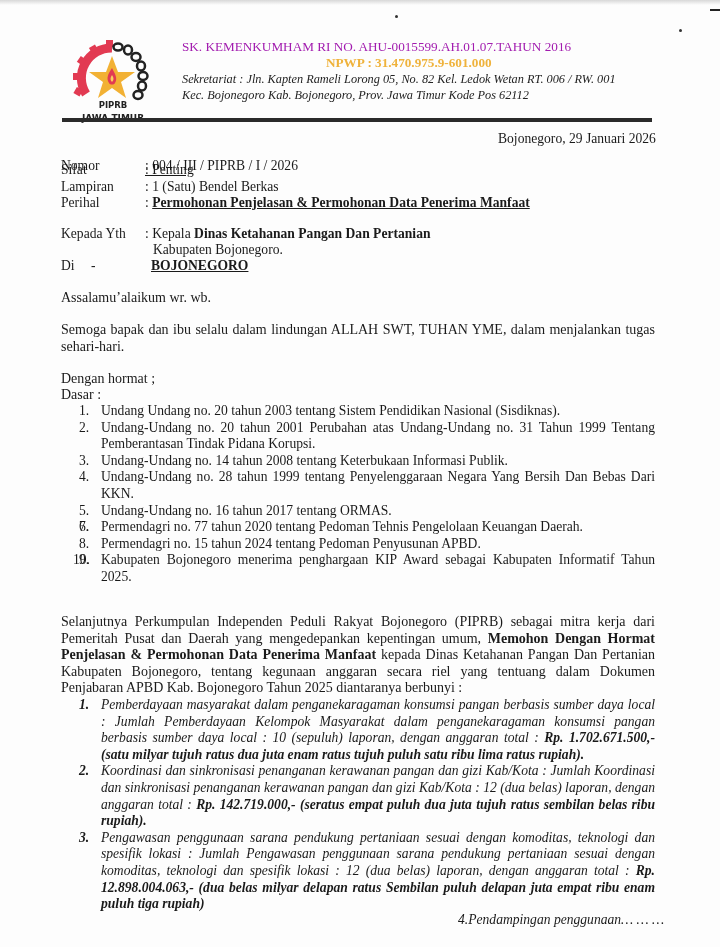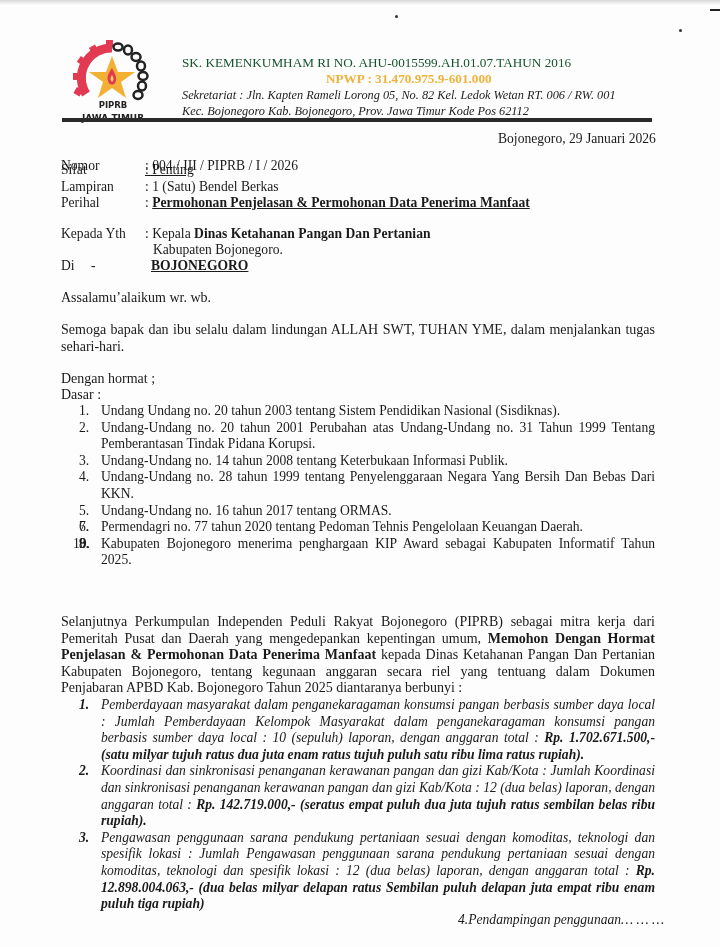--- a/index.html
+++ b/index.html
@@ -10,21 +10,21 @@
     color:#1a1a1a;
   }
   .topshade { position:absolute; left:0; top:0; width:720px; height:5px; background:linear-gradient(#d8d8d8,#fdfdfd); }
   .edgemark { position:absolute; right:0; top:9px; width:10px; height:2px; background:#222; }
   .dot { position:absolute; width:3px; height:3px; border-radius:50%; background:#333; }
 
   
   .logo { position:absolute; left:68px; top:38px; width:92px; height:88px; }
   .lh { position:absolute; left:182px; top:38px; width:520px; }
   .lh-title { color:#d9375a; font-weight:bold; font-size:14.2px; letter-spacing:0.1px; white-space:nowrap; }
-  .lh-sk { color:#14532d; font-size:13.2px; margin-top:17px; white-space:nowrap; }
+  .lh-sk { color:#a21caf; font-size:13.2px; margin-top:1px; white-space:nowrap; }
   .lh-npwp { color:#efb23b; font-weight:bold; font-size:13.2px; margin-left:144px; margin-top:0px; white-space:nowrap; }
   .lh-addr { font-style:italic; font-size:12.3px; line-height:15px; margin-top:1px; color:#222; white-space:nowrap; }
   .rule { position:absolute; left:62px; top:118px; width:590px; height:4px; background:#2b2b2b; }
   .abs { position:absolute; }
   .t { font-size:13.6px; line-height:16.4px; }
   .date { left:498px; top:131px; }
   .meta-row { position:absolute; left:61px; font-size:13.6px; white-space:nowrap; }
   .meta-row .k { display:inline-block; width:84px; }
   .u { text-decoration:underline; font-weight:bold; }
   .b { font-weight:bold; }
@@ -113,21 +113,21 @@
 <div class="para" style="top:387px;">Dasar  :</div>
 
 <ol class="dasar" style="top:403px;">
   <li><span class="n">1.</span><span>Undang Undang no. 20 tahun 2003 tentang Sistem Pendidikan Nasional (Sisdiknas).</span></li>
   <li><span class="n">2.</span><span>Undang-Undang no. 20 tahun 2001 Perubahan atas Undang-Undang no. 31 Tahun 1999 Tentang Pemberantasan Tindak Pidana Korupsi.</span></li>
   <li><span class="n">3.</span><span>Undang-Undang no. 14 tahun 2008 tentang Keterbukaan Informasi Publik.</span></li>
   <li><span class="n">4.</span><span>Undang-Undang no. 28 tahun 1999 tentang Penyelenggaraan Negara Yang Bersih Dan Bebas Dari KKN.</span></li>
   <li><span class="n">5.</span><span>Undang-Undang no. 16 tahun 2017 tentang ORMAS.</span></li>
   <li><span class="n">6.</span></li>
   <li><span class="n">7.</span><span>Permendagri no. 77 tahun 2020 tentang Pedoman Tehnis Pengelolaan Keuangan Daerah.</span></li>
-  <li><span class="n">8.</span></li>
+  <li><span class="n">8.</span><span>Permendagri no. 15 tahun 2024 tentang Pedoman Penyusunan APBD.</span></li>
   <li><span class="n">9.</span></li>
   <li><span class="n" style="left:12px;">10.</span><span>Kabupaten Bojonegoro menerima penghargaan KIP Award sebagai Kabupaten Informatif Tahun 2025.</span></li>
 </ol>
 
 <div class="para" style="top:614px;">
   <span>Selanjutnya Perkumpulan Independen Peduli Rakyat Bojonegoro (PIPRB) sebagai mitra kerja dari Pemeritah Pusat dan Daerah yang mengedepankan kepentingan umum, </span><span class="b">Memohon Dengan Hormat Penjelasan &amp; Permohonan Data  Penerima Manfaat</span><span> kepada Dinas Ketahanan Pangan Dan Pertanian Kabupaten Bojonegoro, tentang kegunaan anggaran secara riel yang tentuang dalam Dokumen Penjabaran APBD Kab. Bojonegoro Tahun 2025 diantaranya berbunyi :</span>
 </div>
 
 <ol class="prog">
   <li><span class="n">1.</span><span>Pemberdayaan masyarakat dalam penganekaragaman konsumsi pangan berbasis sumber daya local : Jumlah Pemberdayaan Kelompok Masyarakat dalam penganekaragaman konsumsi pangan berbasis sumber daya local : 10 (sepuluh) laporan,  dengan anggaran total : </span><span class="b">Rp. 1.702.671.500,- (satu milyar tujuh ratus dua juta enam ratus tujuh puluh satu ribu lima ratus rupiah).</span></li>

